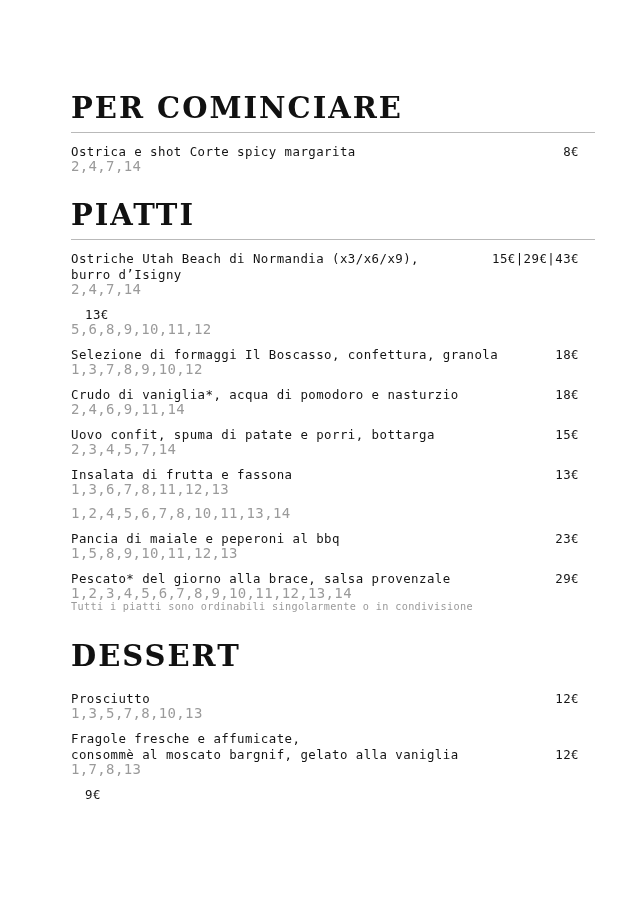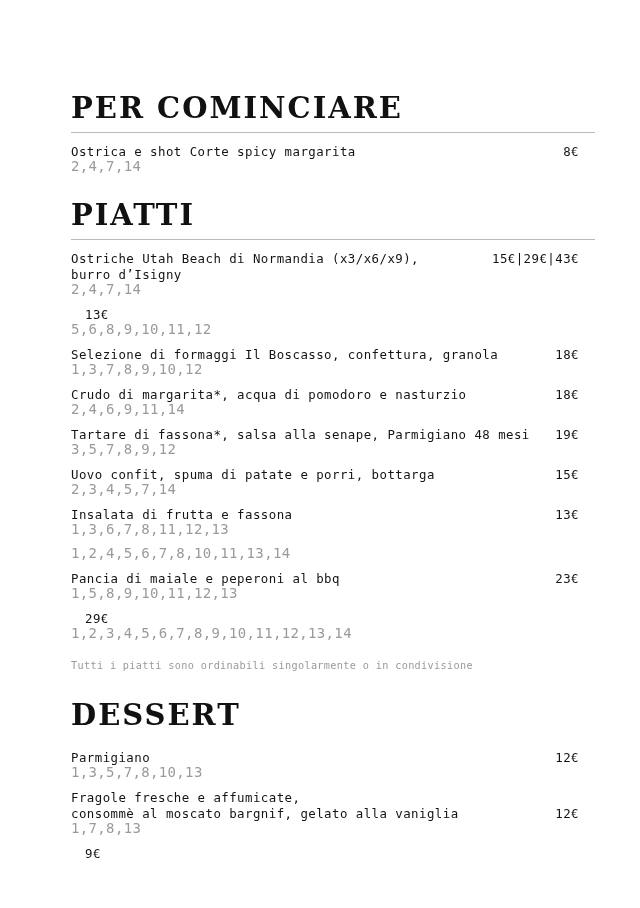--- a/index.html
+++ b/index.html
@@ -106,21 +106,20 @@
   }
 
   
   .note {
     font-family: "DejaVu Sans Mono", "Liberation Mono", monospace;
     font-size: 10.2px;
     line-height: 14px;
     letter-spacing: 0.35px;
     color: #9a9a9a;
     white-space: pre;
-    margin-top: 19px;
   }
 </style>
 </head>
 <body>
 
 <div class="page">
   <div id="sections-root">
       <div class="section">
         <div class="section-heading">PER COMINCIARE</div>
         <hr class="section-rule">
@@ -157,31 +156,24 @@
           </div>
           <div class="item">
             <div class="item-line">
               <span class="item-name">Selezione di formaggi Il Boscasso, confettura, granola</span>
               <span class="item-price">18€</span>
             </div>
             <div class="item-allergens">1,3,7,8,9,10,12</div>
           </div>
           <div class="item">
             <div class="item-line">
-              <span class="item-name">Crudo di margarita*, acqua di pomodoro e nasturzio</span>
+              <span class="item-name">Crudo di vaniglia*, acqua di pomodoro e nasturzio</span>
               <span class="item-price">18€</span>
             </div>
             <div class="item-allergens">2,4,6,9,11,14</div>
-          </div>
-          <div class="item">
-            <div class="item-line">
-              <span class="item-name">Tartare di fassona*, salsa alla senape, Parmigiano 48 mesi</span>
-              <span class="item-price">19€</span>
-            </div>
-            <div class="item-allergens">3,5,7,8,9,12</div>
           </div>
           <div class="item">
             <div class="item-line">
               <span class="item-name">Uovo confit, spuma di patate e porri, bottarga</span>
               <span class="item-price">15€</span>
             </div>
             <div class="item-allergens">2,3,4,5,7,14</div>
           </div>
           <div class="item">
             <div class="item-line">
@@ -195,34 +187,35 @@
           </div>
           <div class="item">
             <div class="item-line">
               <span class="item-name">Pancia di maiale e peperoni al bbq</span>
               <span class="item-price">23€</span>
             </div>
             <div class="item-allergens">1,5,8,9,10,11,12,13</div>
           </div>
           <div class="item">
             <div class="item-line">
+              <span class="item-name">Pescato* del giorno alla brace, salsa provenzale</span>
               <span class="item-price">29€</span>
             </div>
             <div class="item-allergens">1,2,3,4,5,6,7,8,9,10,11,12,13,14</div>
           </div>
         </div>
         <div class="note">Tutti i piatti sono ordinabili singolarmente o in condivisione</div>
       </div>
       <div class="section">
         <div class="section-heading">DESSERT</div>
         <div class="section-norule"></div>
         <div class="items">
           <div class="item">
             <div class="item-line">
-              <span class="item-name">Parmigiano</span>
+              <span class="item-name">Prosciutto</span>
               <span class="item-price">12€</span>
             </div>
             <div class="item-allergens">1,3,5,7,8,10,13</div>
           </div>
           <div class="item">
             <div class="item-line">
               <span class="item-name">Fragole fresche e affumicate,</span>
               <span class="item-price empty"></span>
             </div>
             <div class="item-line">

